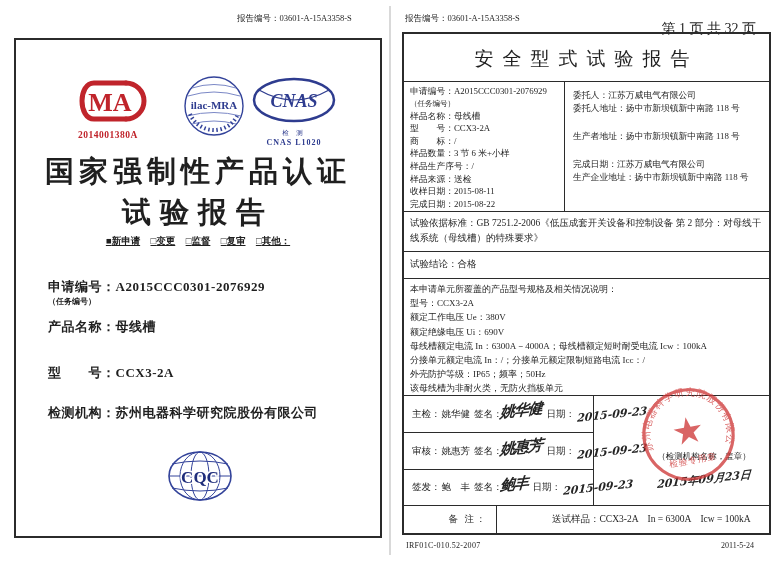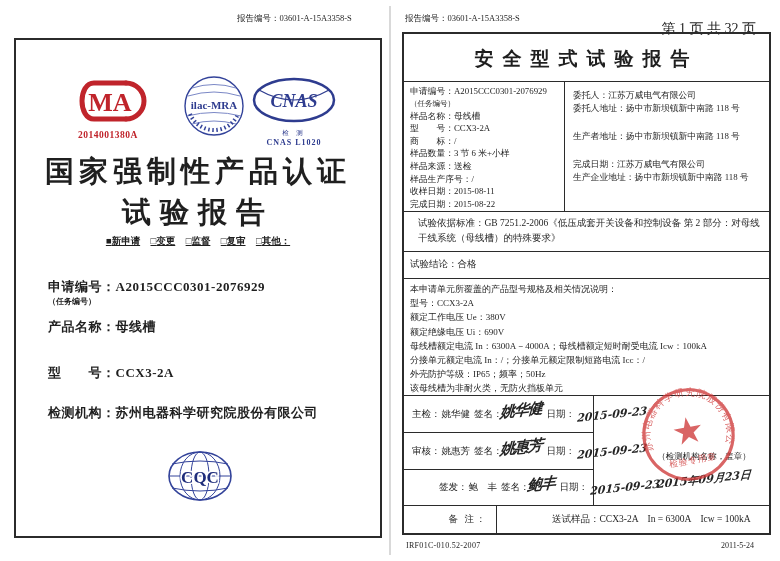--- a/index.html
+++ b/index.html
@@ -34,36 +34,36 @@
 
   .cqc-logo { left:151px; top:410px; }
 
   
   #rp { left:390px; top:0; width:390px; height:561px; }
   #rp-report-no { left:15px; top:13px; font-size:8.5px; }
   #rp-page-info { right:24px; top:13px; font-size:14px;margin-top:7px; }
   #rp-table { left:12px; top:32px; width:369px; height:503px; border:2px solid #2b2b2b; }
 
   .row { position:absolute; left:0; width:100%; border-bottom:1px solid #2b2b2b; }
-  .row-title { top:0; height:48px; font-size:19px; font-weight:700; letter-spacing:9px; text-align:center; padding-top:12px; }
+  .row-title { top:0; height:48px; font-size:19px; font-weight:400; letter-spacing:9px; text-align:center; padding-top:12px; }
   .row-info { top:48px; height:130px; }
   .info-left { position:absolute; left:0; top:0; width:161px; height:100%; border-right:1px solid #2b2b2b; padding:3px 2px 0 6px; }
   .info-left .ln { font-size:8.8px; line-height:12.6px; white-space:nowrap; }
   .info-left .ln-note { font-size:7.5px; line-height:12px; }
   .info-right { position:absolute; left:161px; top:0; right:0; height:100%; padding:7px 2px 0 8px; }
   .info-right .ln { font-size:8.8px; line-height:13px; white-space:nowrap; }
   .info-right .gap { margin-bottom:15px; }
-  .row-standard { top:178px; height:40px; padding:4px 6px 0 14px; font-size:9.5px; line-height:15px; }
+  .row-standard { top:178px; height:40px; padding:4px 6px 0 6px; font-size:9.5px; line-height:15px; }
   .row-conclusion { top:218px; height:27px; padding:6px 6px 0 6px; font-size:9.5px; }
   .row-specs { top:245px; height:117px; padding:3px 6px 0 6px; }
   .row-specs .ln { font-size:9px; line-height:14.2px; white-space:nowrap; }
   .row-sigs { top:362px; height:110px; border-bottom:1px solid #2b2b2b; }
   .sig-left { position:absolute; left:0; top:0; width:190px; height:100%; border-right:1px solid #2b2b2b; }
   .sig-row { display:flex; align-items:center; height:37px; border-bottom:1px solid #2b2b2b; padding-left:8px; font-size:9.5px; white-space:nowrap; }
-  .sig-row.last { border-bottom:none; height:35px;margin-left:27px; }
+  .sig-row.last { border-bottom:none; height:35px; }
   .sig-name { display:inline-block; width:42px; margin-left:1px; }
   .sig-label { margin-left:4px; }
   .hw { display:inline-block; font-style:italic; font-weight:700; font-family:"DejaVu Serif", serif; transform:rotate(-6deg) skewX(-10deg); color:#242424; }
   .hw-sign { font-size:15px; margin:-7px 1px 0 -3px; letter-spacing:-1px; }
   .hw-date { font-size:11px; margin-left:2px; }
   .seal-cell { position:absolute; left:235px; top:0; right:0; height:100%; }
   .seal-note { position:absolute; top:55px; width:100%; text-align:center; font-size:8.5px; white-space:nowrap; }
   .seal-date { position:absolute; top:76px; width:100%; text-align:center; font-size:11px; }
   .row-remark { top:472px; height:27px; border-bottom:none;margin-left:36px; }
   .remark-label { position:absolute; left:0; top:0; width:57px; height:100%; border-right:1px solid #2b2b2b;
@@ -157,22 +157,22 @@
       <div class="row row-title">安全型式试验报告</div>
 
       <div class="row row-info">
         <div class="info-left">
           <div class="ln">申请编号：A2015CCC0301-2076929</div>
           <div class="ln ln-note">（任务编号）</div>
           <div class="ln">样品名称：母线槽</div>
           <div class="ln">型　　号：CCX3-2A</div>
           <div class="ln">商　　标：/</div>
           <div class="ln">样品数量：3 节 6 米+小样</div>
+          <div class="ln">样品生产序号：/</div>
           <div class="ln">样品来源：送检</div>
-          <div class="ln">样品生产序号：/</div>
           <div class="ln">收样日期：2015-08-11</div>
           <div class="ln">完成日期：2015-08-22</div>
         </div>
         <div class="info-right">
           <div class="ln">委托人：江苏万威电气有限公司</div>
           <div class="ln gap">委托人地址：扬中市新坝镇新中南路 118 号</div>
           <div class="ln gap">生产者地址：扬中市新坝镇新中南路 118 号</div>
           <div class="ln">完成日期：江苏万威电气有限公司</div>
           <div class="ln">生产企业地址：扬中市新坝镇新中南路 118 号</div>
         </div>

